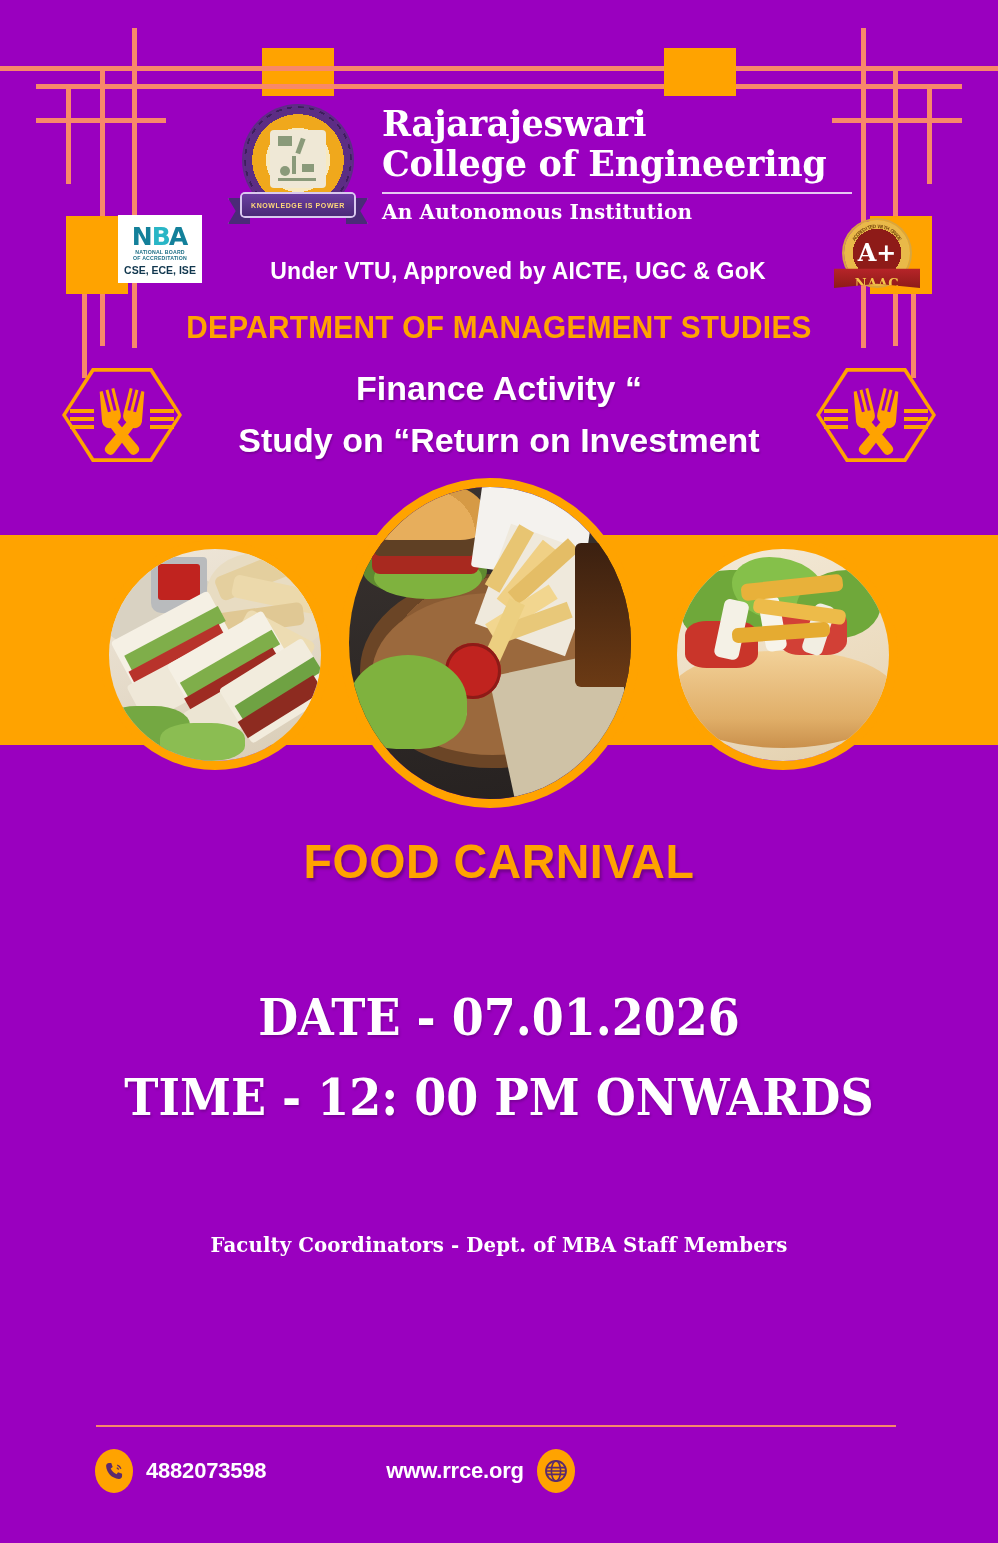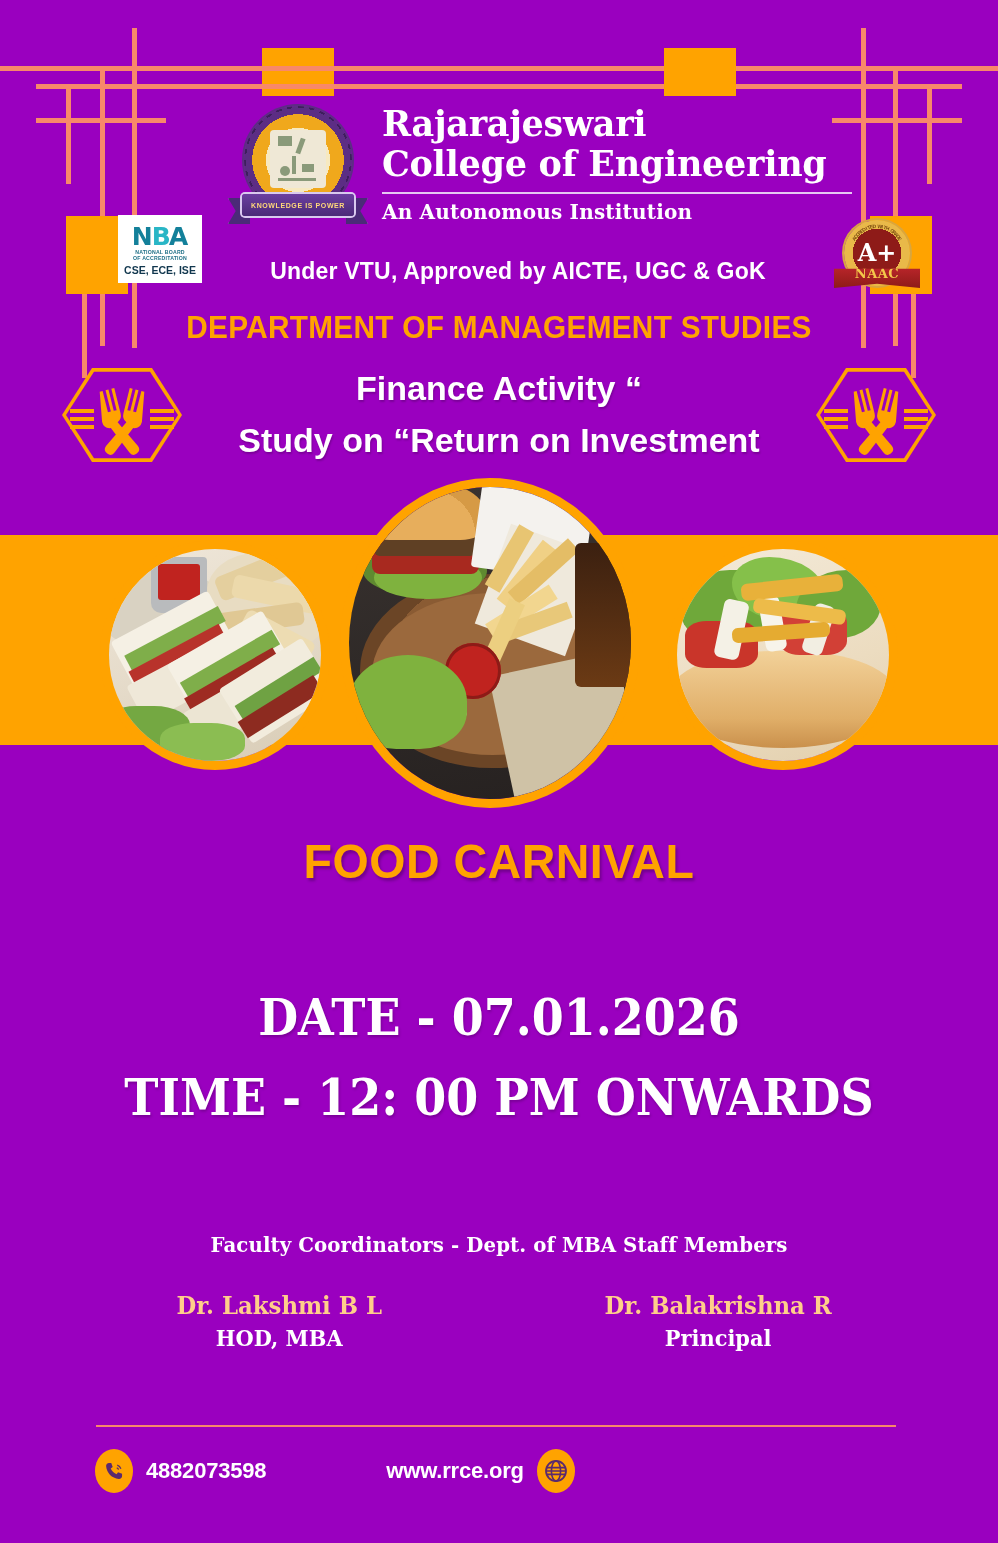--- a/index.html
+++ b/index.html
@@ -152,21 +152,21 @@
     transform-origin:0 0; white-space:nowrap;
   }
   .naac-ribbon {
     position:absolute; left:0; top:44px; width:86px; height:24px;
     background:linear-gradient(180deg,#c0272d,#8e1b18);
     clip-path:polygon(0 20%,100% 20%,100% 100%,50% 82%,0 100%);
     display:flex; align-items:flex-start; justify-content:center;
   }
   .naac-ribbon span {
     color:#f4c64a; font-family:"DejaVu Serif", serif; font-weight:bold;
-    font-size:13px; margin-top:2px; letter-spacing:.5px;
+    font-size:13px; margin-top:12px; letter-spacing:.5px;
   }
 
   
   .dept {
     position:absolute; top:310px; left:0; width:100%; text-align:center;
     color:#FFA300;
     font-family:"Liberation Sans", sans-serif;
     font-weight:bold; font-size:31px; letter-spacing:.3px;
     transform:scaleX(.96); transform-origin:center;
   }
@@ -536,30 +536,20 @@
 
   <div class="food-carnival">FOOD CARNIVAL</div>
 
 
   <div class="date-line">DATE - 07.01.2026</div>
   <div class="time-line">TIME - 12: 00 PM ONWARDS</div>
 
 
   <div class="coordinators">Faculty Coordinators - Dept. of MBA Staff Members</div>
 
-  <div class="sign-row">
-    <div class="sign">
-      <div class="nm">Dr. Lakshmi B L</div>
-      <div class="rl">HOD, MBA</div>
-    </div>
-    <div class="sign">
-      <div class="nm">Dr. Balakrishna R</div>
-      <div class="rl">Principal</div>
-    </div>
-  </div>
 
 
   <div class="rule"></div>
 
   <div class="contact-row">
     <span class="cblock">
       <span class="ic">
         <svg width="22" height="22" viewBox="0 0 24 24">
           <path d="M6.6 3.2 L9 3.2 L10.6 7.6 L8.4 9.2 C9.4 11.6 12.4 14.6 14.8 15.6 L16.4 13.4 L20.8 15 L20.8 17.4 C20.8 19.4 19.2 20.8 17.2 20.6 C9.6 19.8 4.2 14.4 3.4 6.8 C3.2 4.8 4.6 3.2 6.6 3.2 Z" fill="#5b2a6e"></path>
           <path d="M15.5 5.5 a6 6 0 0 1 4 4" fill="none" stroke="#5b2a6e" stroke-width="1.4"></path>

